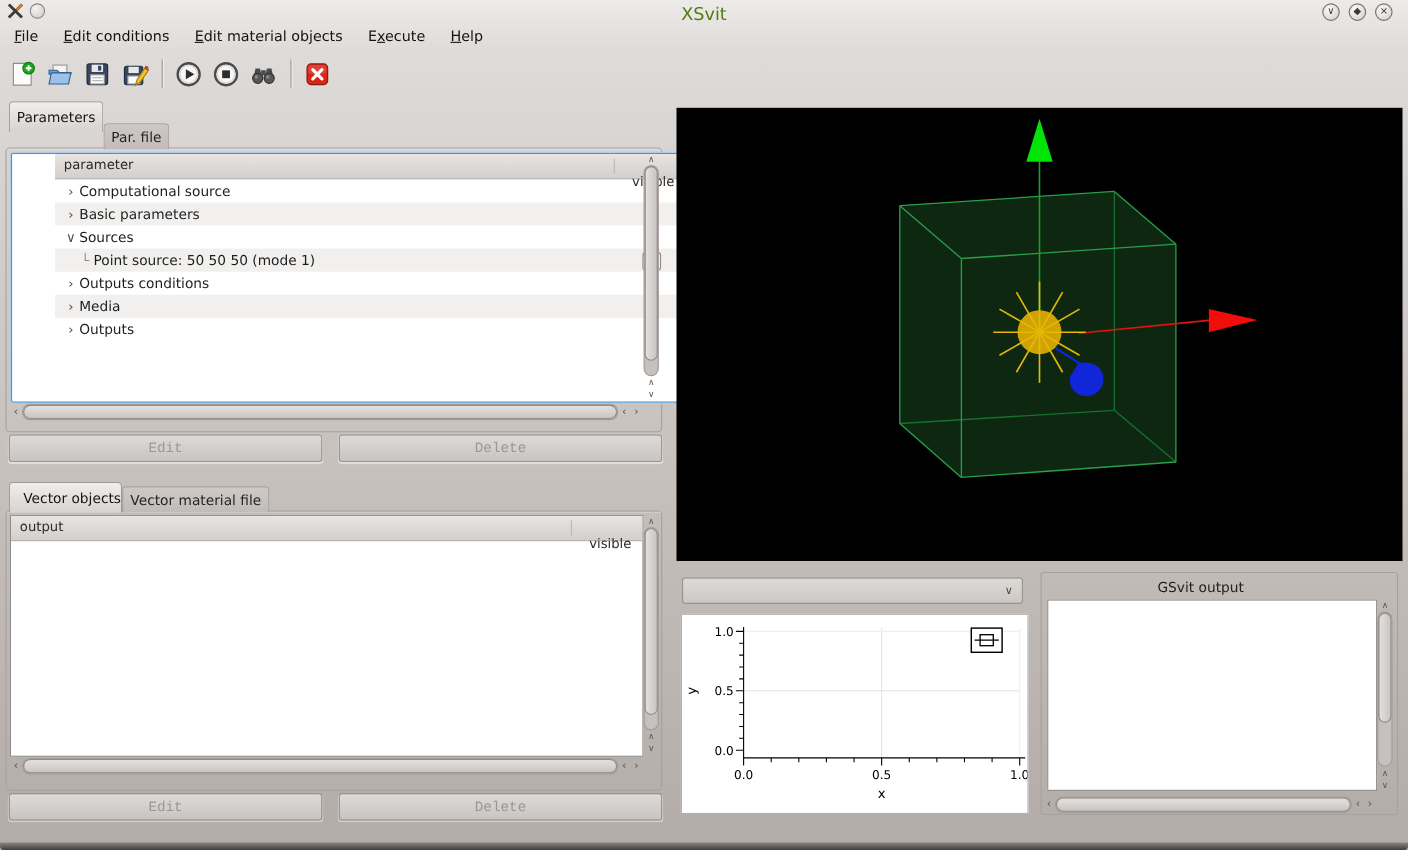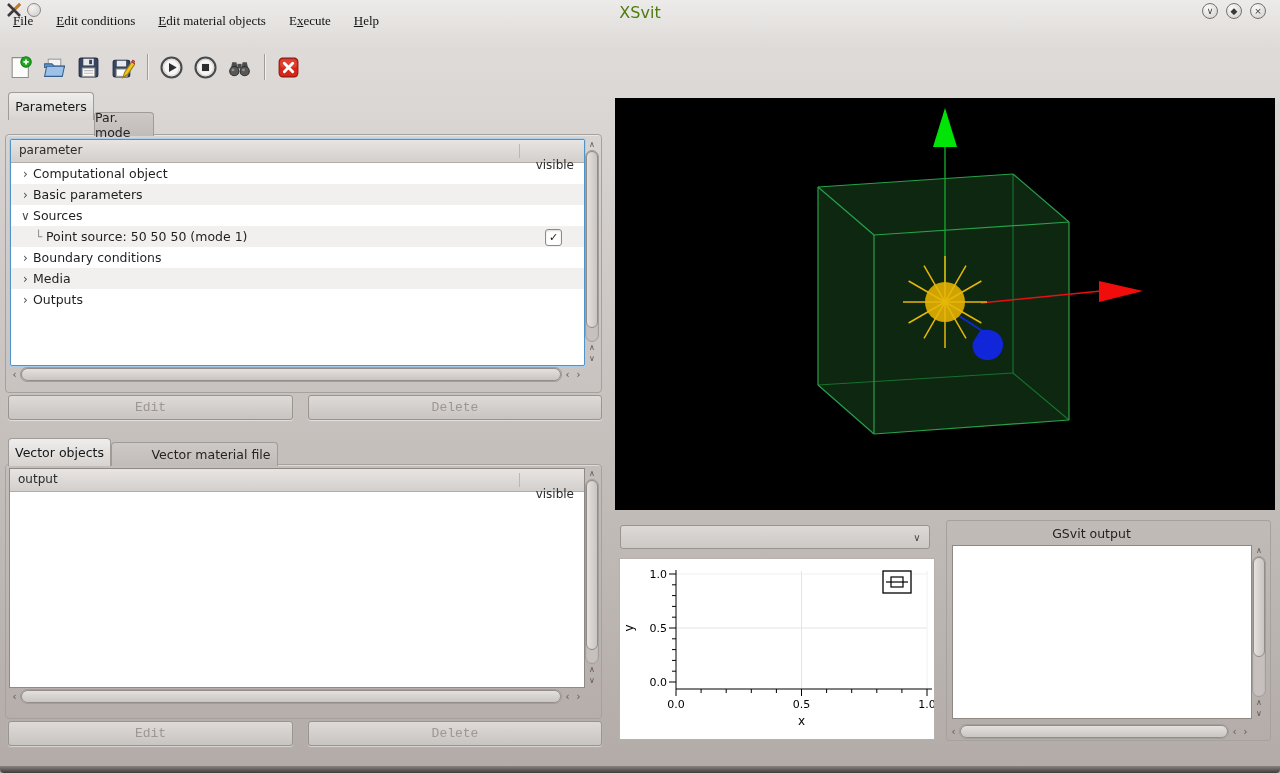--- a/index.html
+++ b/index.html
@@ -16,40 +16,40 @@
   .appicon{position:absolute;left:6px;top:2px;width:16px;height:16px;}
   .winmenu{position:absolute;left:27px;top:3px;width:14px;height:14px;border-radius:50%;
     background:radial-gradient(circle at 35% 30%,#f5f3f1,#cfcac6);border:1px solid #8d8884;box-sizing:border-box;}
   .wtitle{position:absolute;left:0;right:0;top:3px;text-align:center;font-size:16px;color:#4d7c0f;}
   .winbtn{position:absolute;top:3px;width:16px;height:16px;border-radius:50%;box-sizing:border-box;
     background:radial-gradient(circle at 35% 30%,#fbfaf9,#d2cdc9);border:1px solid #75706c;
     color:#3c3836;font-size:9px;line-height:14px;text-align:center;}
   .winbtn.b1{right:62px}.winbtn.b2{right:38px}.winbtn.b3{right:14px}
 
   
-  .menubar{position:absolute;left:4px;top:10px;right:0;height:24px;display:flex;align-items:flex-start;font-family:Liberation Serif, serif;}
+  .menubar{position:absolute;left:4px;top:21px;right:0;height:24px;display:flex;align-items:center;}
   .mitem{padding:3px 9px;font-size:13px;color:#131313;margin-right:5px;}
   .mitem .accel{text-decoration:underline;}
 
   
   .toolbar{position:absolute;left:4px;top:48px;height:38px;display:flex;align-items:center;}
   .tbtn{width:32px;height:32px;display:flex;align-items:center;justify-content:center;margin-right:2px;}
   .tbtn svg{width:25px;height:25px;}
   .tsep{width:1px;height:26px;background:#a19c98;box-shadow:1px 0 0 rgba(255,255,255,.6);margin:0 7px;}
 
   
   .tab{position:absolute;border:1px solid #a19b97;border-bottom:none;border-radius:4px 4px 0 0;
     display:flex;align-items:center;justify-content:center;font-size:12.5px;color:#242424;
     background:linear-gradient(#cdc9c6,#c1bcb9);z-index:1;}
   .tab.active{background:linear-gradient(#f0eeed,#d6d3d0);z-index:2;color:#151515;}
   .gframe{position:absolute;border:1px solid #a7a19d;border-radius:4px;box-shadow:inset 0 1px 0 rgba(255,255,255,.45);}
 
   
   .treewrap{position:absolute;background:#fff;border:1px solid #4f93cd;box-shadow:0 0 0 1px #a9cdea;
-    border-radius:2px;overflow:hidden;}
+    border-radius:2px;overflow:hidden;padding-left:39px;}
   .listwrap{position:absolute;background:#fff;border:1px solid #8f8a85;overflow:hidden;}
   .thead{height:22px;background:linear-gradient(#e7e4e2,#d3cfcc);border-bottom:1px solid #b2ada9;
     position:relative;font-size:12px;color:#2b2b2b;}
   .thead .h1{position:absolute;left:8px;top:3px;}
   .thead .h2{position:absolute;right:10px;top:18px;}
   .thead .hsep{position:absolute;right:64px;top:4px;bottom:4px;width:1px;background:#bcb7b3;}
   .trow{height:21px;display:flex;align-items:center;font-size:12.5px;color:#1e1e1e;position:relative;padding-left:7px;}
   .trow.alt{background:#f1f0ef;}
   .expander{width:15px;color:#4c4c4c;font-size:12px;text-align:center;flex:0 0 auto;}
   .trow.child .expander{margin-left:13px;color:#8b8b8b;}
@@ -187,54 +187,54 @@
         <rect x="4" y="4" width="16" height="8" rx="3" fill="#e4584a" opacity=".55"></rect>
         <path d="M8 8 L16 16 M16 8 L8 16" stroke="#fff" stroke-width="2.8" stroke-linecap="round"></path>
       </svg>
     </div>
   </div>
 
   <div class="tab active" style="left:8px;top:92px;width:84px;height:27px;">
       <span>Parameters</span>
     </div>
   <div class="tab" style="left:94px;top:112px;width:58px;height:23px;">
-      <span>Par. mode</span>
+      <span>Par. file</span>
     </div>
   <div class="gframe" style="left:5px;top:134px;width:595px;height:257px;"></div>
 
   <div class="treewrap" style="left:10px;top:139px;width:573px;height:225px;">
     <div class="thead">
       <span class="h1">parameter</span>
       <span class="hsep"></span>
       <span class="h2">visible</span>
     </div>
     <div>
         <div class="trow">
     <span class="expander">›</span>
-    <span class="rowlabel">Computational object</span>
+    <span class="rowlabel">Computational source</span>
 
   </div>
         <div class="trow alt">
     <span class="expander">›</span>
     <span class="rowlabel">Basic parameters</span>
 
   </div>
         <div class="trow">
     <span class="expander">∨</span>
     <span class="rowlabel">Sources</span>
 
   </div>
         <div class="trow alt child">
     <span class="expander">└</span>
     <span class="rowlabel">Point source: 50 50 50 (mode 1)</span>
     <span class="cb show">✓</span>
   </div>
         <div class="trow">
     <span class="expander">›</span>
-    <span class="rowlabel">Boundary conditions</span>
+    <span class="rowlabel">Outputs conditions</span>
 
   </div>
         <div class="trow alt">
     <span class="expander">›</span>
     <span class="rowlabel">Media</span>
 
   </div>
         <div class="trow">
     <span class="expander">›</span>
     <span class="rowlabel">Outputs</span>
@@ -255,24 +255,24 @@
       <div class="sb-track">
         <div class="sb-thumb"></div>
       </div>
       <span class="sb-btn">‹</span>
       <span class="sb-btn">›</span>
     </div>
 
   <div class="pbtn" style="left:8px;top:395px;width:283px;">Edit</div>
   <div class="pbtn" style="left:308px;top:395px;width:292px;">Delete</div>
 
-  <div class="tab active" style="left:8px;top:438px;width:101px;height:27px;">
+  <div class="tab active" style="left:8px;top:438px;width:101px;height:27px;justify-content:flex-end;">
       <span>Vector objects</span>
     </div>
-  <div class="tab" style="left:111px;top:442px;width:132px;height:23px;padding-left:33px;">
+  <div class="tab" style="left:111px;top:442px;width:132px;height:23px;">
       <span>Vector material file</span>
     </div>
   <div class="gframe" style="left:5px;top:464px;width:595px;height:253px;"></div>
 
   <div class="listwrap" style="left:9px;top:468px;width:574px;height:218px;">
     <div class="thead">
       <span class="h1">output</span>
       <span class="hsep"></span>
       <span class="h2">visible</span>
     </div>

